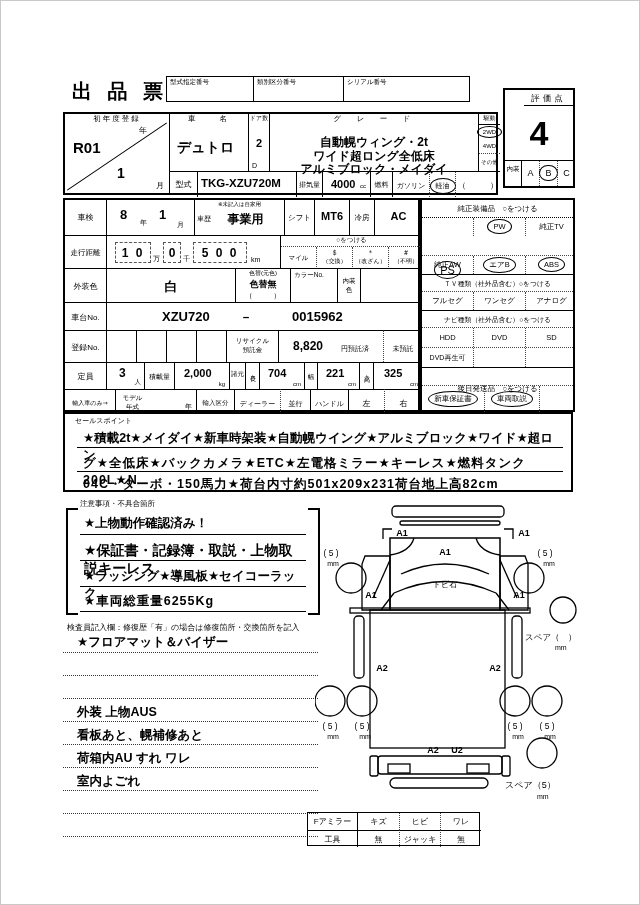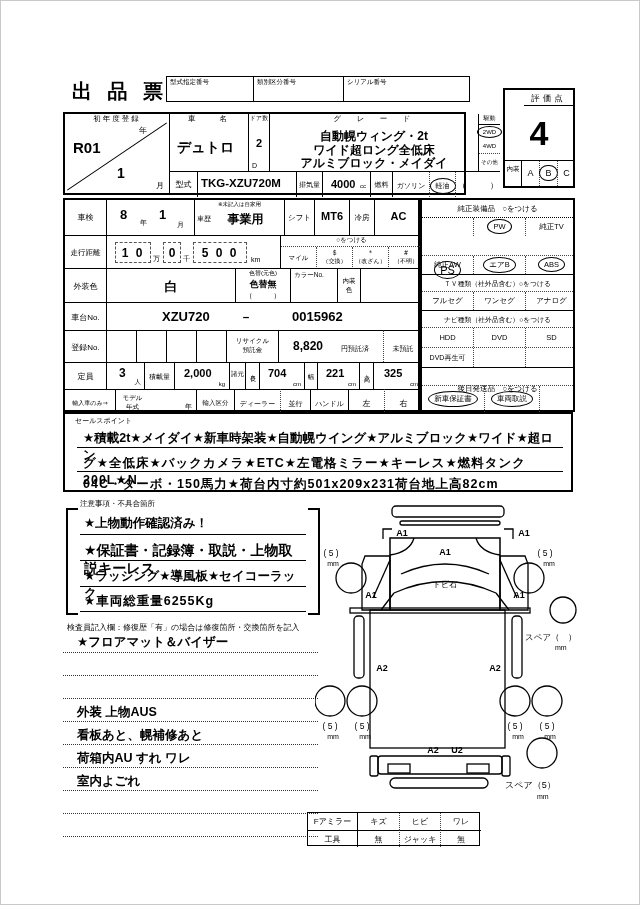--- a/index.html
+++ b/index.html
@@ -35,21 +35,21 @@
 <div class="abs bx1" style="left:166px;top:76px;width:88px;height:26px;">
   <div style="font-size:6.5px;padding:1px 3px;">型式指定番号</div>
 </div>
 <div class="abs bx1" style="left:254px;top:76px;width:90px;height:26px;border-left:none;">
   <div style="font-size:6.5px;padding:1px 3px;">類別区分番号</div>
 </div>
 <div class="abs bx1" style="left:344px;top:76px;width:126px;height:26px;border-left:none;">
   <div style="font-size:6.5px;padding:1px 3px;">シリアル番号</div>
 </div>
 
-<div class="abs bx2" style="left:63px;top:112px;width:403px;height:83px;">
+<div class="abs bx2" style="left:63px;top:112px;width:435px;height:83px;">
 
   <div class="abs bR" style="left:0;top:0;width:105px;height:79px;">
     <div class="c" style="font-size:7.5px;letter-spacing:2px;">初年度登録</div>
     <div class="abs" style="left:74px;top:11px;font-size:8px;">年</div>
     <div class="abs b" style="left:8px;top:25px;font-size:15px;">R01</div>
     <div class="abs b" style="left:52px;top:51px;font-size:14px;">1</div>
     <div class="abs" style="left:91px;top:66px;font-size:8px;">月</div>
     <div class="abs" style="left:-8px;top:42px;width:120px;border-top:1px solid #000;transform:rotate(-34deg);"></div>
   </div>
 
@@ -59,21 +59,21 @@
   </div>
 
   <div class="abs bR bB" style="left:184px;top:0;width:21px;height:58px;">
     <div class="c" style="font-size:6px;">ドア数</div>
     <div class="c b" style="font-size:11px;margin-top:14px;">2</div>
     <div class="abs" style="left:3px;bottom:2px;font-size:7px;">D</div>
   </div>
 
   <div class="abs bR bB" style="left:205px;top:0;width:209px;height:58px;">
     <div class="c" style="font-size:7.5px;letter-spacing:4px;">グ　レ　ー　ド</div>
-    <div class="c b" style="font-size:12px;line-height:13.5px;margin-top:6px;">
+    <div class="c b" style="font-size:12px;line-height:13.5px;margin-top:12px;">
       <div>自動幌ウィング・2t</div>
       <div>ワイド超ロング全低床</div>
       <div>アルミブロック・メイダイ</div>
     </div>
   </div>
 
   <div class="abs bB" style="left:414px;top:0;width:21px;height:58px;">
     <div class="c bB" style="font-size:6px;height:11px;">駆動</div>
     <div class="c" style="font-size:6px;padding-top:4px;height:15px;"><span class="circled">2WD</span></div>
     <div class="c dB" style="font-size:6px;padding-top:3px;height:14px;"><span>4WD</span></div>

